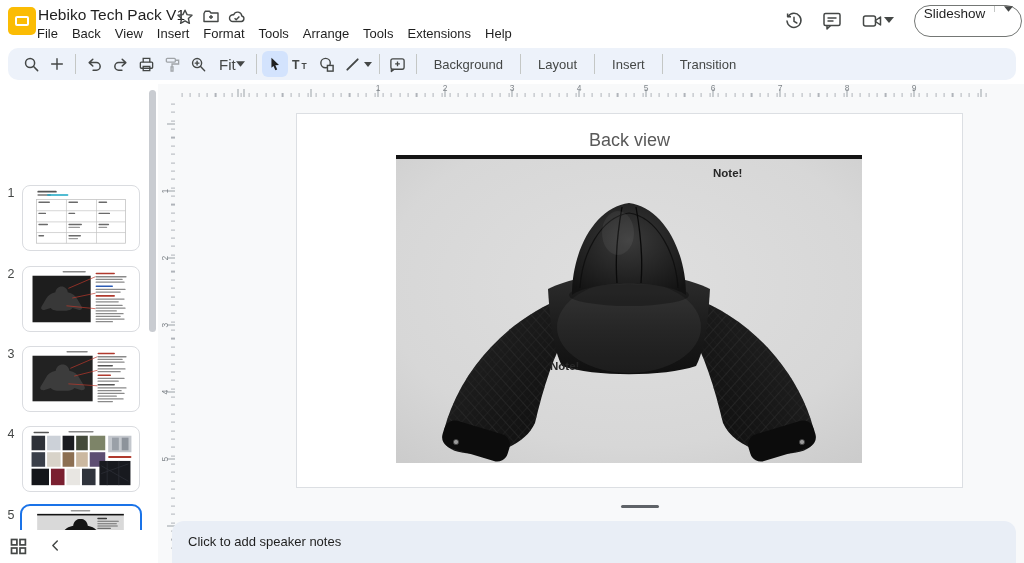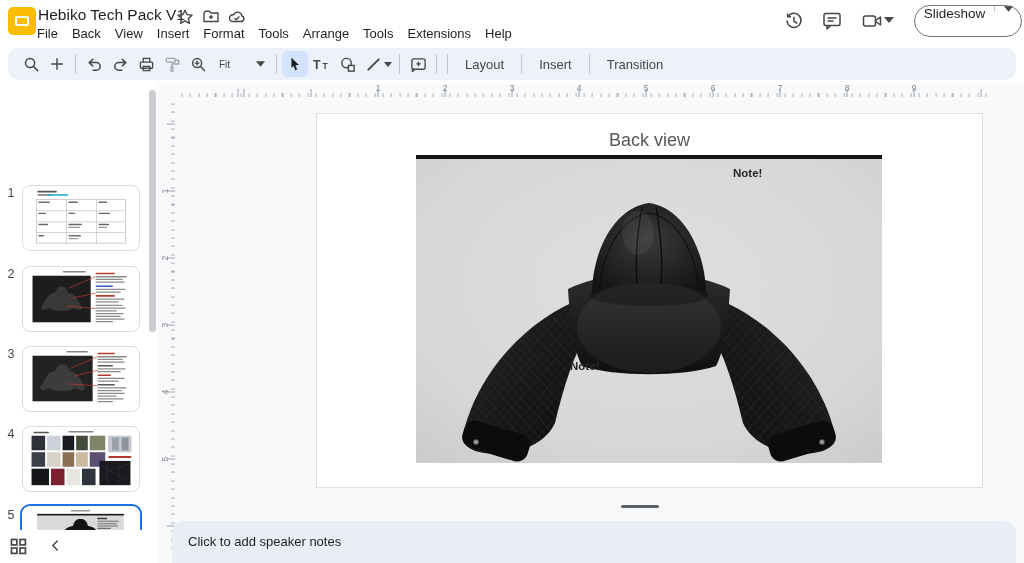--- a/index.html
+++ b/index.html
@@ -23,22 +23,22 @@
   #slideshow-btn .caret-part { width:27px; border-left:1px solid #c4c7c5; display:flex; align-items:center; justify-content:center; }
 
   
   #toolbar { position:absolute; left:8px; top:48px; width:1008px; height:32px; background:#edf2fa;
     border-radius:10px; display:flex; align-items:center; padding-left:10px; }
   .tb-icon { width:26px; height:26px; display:flex; align-items:center; justify-content:center;
     color:#444746; border-radius:6px; cursor:pointer; flex:0 0 auto; }
   .tb-icon.active { background:#d3e3fd; color:#041e49; }
   .tb-icon.dim { opacity:.45; }
   .tb-divider { width:1px; height:20px; background:#c4c7c5; margin:0 5px; flex:0 0 auto; }
-  #fit-select { display:flex; align-items:center; gap:26px; padding:3px 6px 3px 8px; border-radius:6px;
-    font-size:10px; color:#444746; cursor:pointer; }
+  #fit-select { display:flex; align-items:center; padding:3px 6px 3px 8px; border-radius:6px;
+    font-size:15px; color:#444746; cursor:pointer; }
   .tb-text-btn { font-size:13px; color:#444746; padding:5px 12px; border-radius:6px; cursor:pointer; white-space:nowrap; }
 
   
   #filmstrip { position:absolute; left:0; top:84px; width:158px; height:479px; background:#fff; }
   #thumb-viewport { position:absolute; left:0; top:0; width:158px; height:446px; overflow:hidden; }
   .thumb-num { position:absolute; left:4px; width:14px; text-align:center; font-size:12.5px; color:#444746; }
   .thumb { position:absolute; left:22px; width:118px; height:66px; background:#fff; border:1px solid #dadce0;
     border-radius:8px; overflow:hidden; cursor:pointer; }
   .thumb.selected { left:20px; width:122px; height:70px; border:2.5px solid #1a73e8; border-radius:10px; }
   #strip-scrollbar { position:absolute; left:149px; top:6px; width:7px; height:242px; background:#c9ccd1; border-radius:4px; cursor:pointer; }
@@ -55,21 +55,21 @@
   #h-ruler span { position:absolute; top:-1px; width:14px; margin-left:-7px; text-align:center;
     font-size:8.5px; color:#80868b; }
   #v-ruler { position:absolute; left:4px; top:16px; width:14px; height:450px; }
   #v-ruler .ticks-minor { position:absolute; top:0; right:1px; height:100%; width:4px;
     background:repeating-linear-gradient(180deg,#b0b4ba 0 1px,transparent 1px 8.375px); background-position-y:3.6px; }
   #v-ruler .ticks-major { position:absolute; top:0; right:1px; height:100%; width:8px;
     background:repeating-linear-gradient(180deg,#9aa0a6 0 1px,transparent 1px 67px); background-position-y:23.5px; }
   #v-ruler span { position:absolute; left:-2px; width:14px; height:14px; margin-top:-7px; text-align:center;
     font-size:8.5px; color:#80868b; transform:rotate(-90deg); }
 
-  #slide { position:absolute; left:158px; top:29px; width:667px; height:375px; background:#fff;
+  #slide { position:absolute; left:138px; top:29px; width:667px; height:375px; background:#fff;
     border:1px solid #dcdfe3; }
   #slide-title { position:absolute; left:0; top:16px; width:100%; text-align:center; font-size:18px;
     color:#595959; cursor:pointer; }
   #slide-image { position:absolute; left:99px; top:41px; width:466px; height:292px; cursor:pointer; }
   .slide-note { position:absolute; cursor:pointer; }
   .slide-note .note-heading { font-size:11.5px; font-weight:bold; color:#262626; margin-bottom:1px; }
   .slide-note .note-body { font-size:10.8px; line-height:13.4px; color:#404040; }
   #note-top { left:317px; top:12px; width:156px; }
   #note-bottom { left:154px; top:205px; width:186px; }
 
@@ -234,20 +234,21 @@
   </span>
   <span class="tb-divider"></span>
   <span class="tb-icon">
     <svg viewBox="0 0 18 18" width="17" height="17" fill="none" stroke="currentColor" stroke-width="1.4">
       <rect x="2" y="3" width="14" height="11" rx="2"></rect>
       <path d="M2.5 14 L2.5 16.5 L5.5 14" stroke-linejoin="round"></path>
       <path d="M9 5.8 v5 M6.5 8.3 h5"></path>
     </svg>
   </span>
   <span class="tb-divider"></span>
+  <span class="tb-text-btn">Background</span>
   <span class="tb-divider"></span>
   <span class="tb-text-btn">Layout</span>
   <span class="tb-divider"></span>
   <span class="tb-text-btn">Insert</span>
   <span class="tb-divider"></span>
   <span class="tb-text-btn">Transition</span>
 </div>
 
 <div id="filmstrip">
   <div id="thumb-viewport">

